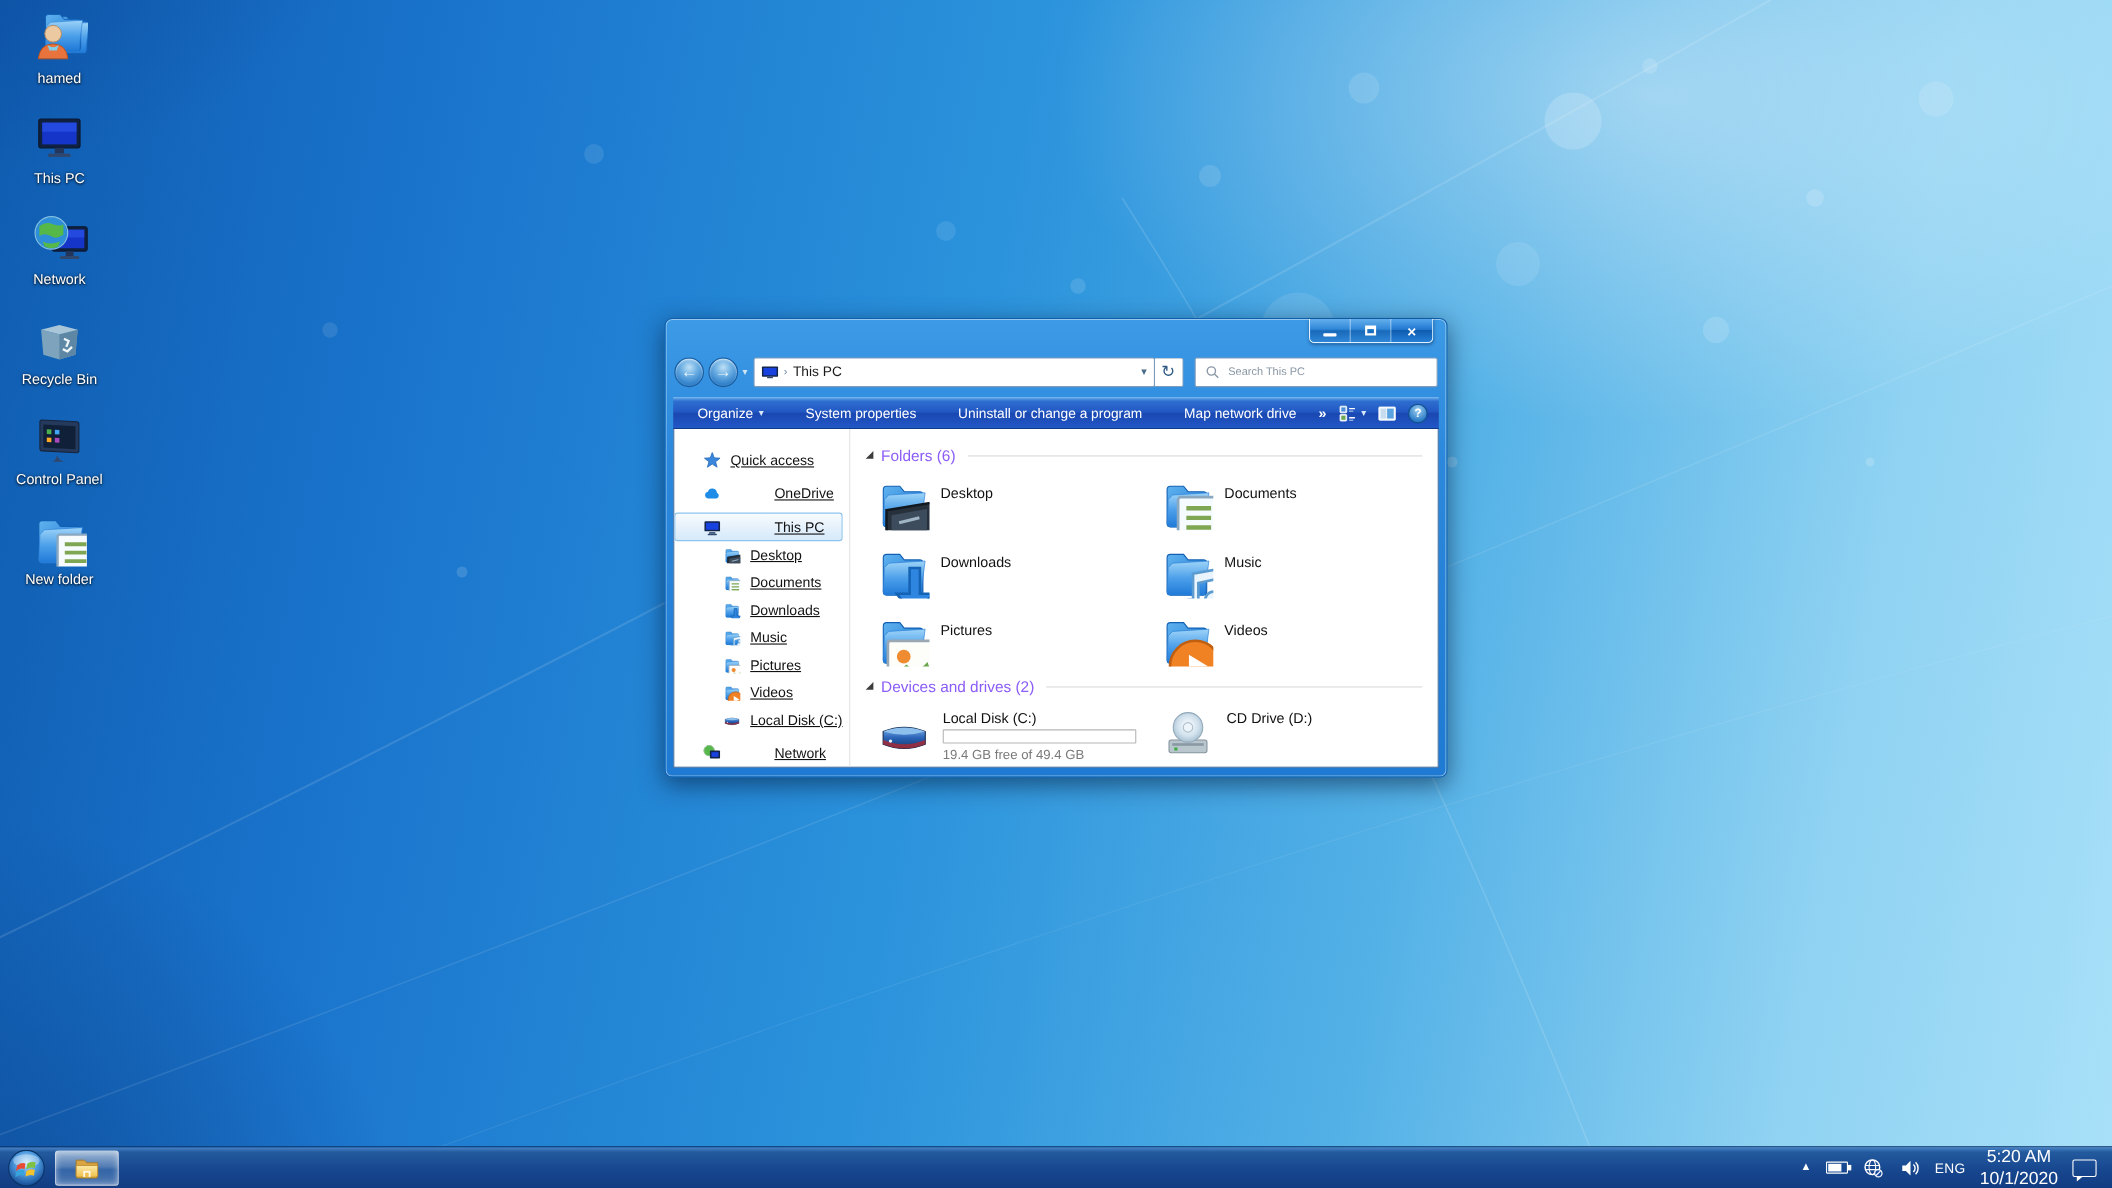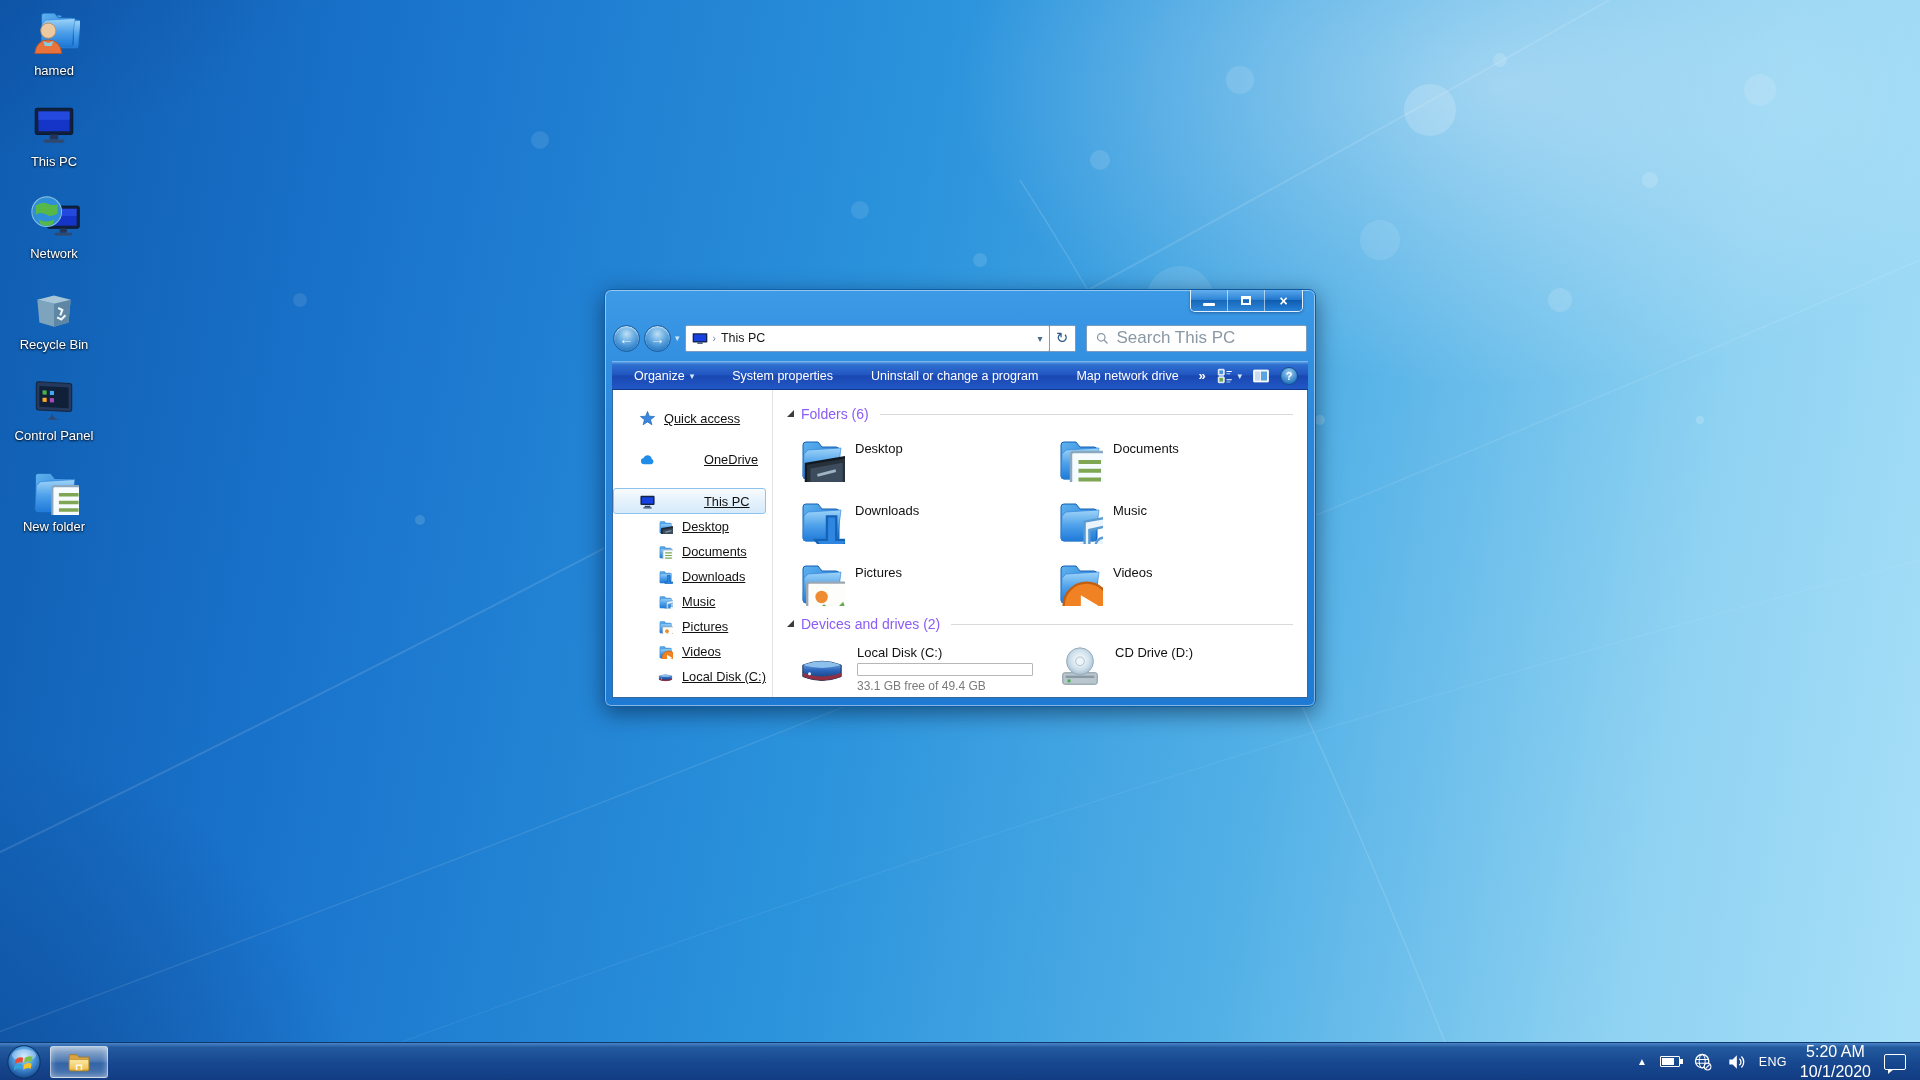--- a/index.html
+++ b/index.html
@@ -52,21 +52,21 @@
 
   .addr-bar { flex:0 0 365px; height:27px; background:#fff; border:1px solid #7d9cbd; border-radius:2px;
     display:flex; align-items:center; padding:0 6px; gap:5px; cursor:text; }
   .addr-bar .crumb-sep { color:#6b87a8; font-size:10px; }
   .addr-bar .crumb { font-size:12.5px; color:#1a1a1a; }
   .addr-caret { margin-left:auto; color:#4a6a8c; font-size:10px; cursor:pointer; }
   .refresh-btn { width:26px; height:27px; background:#fff; border:1px solid #7d9cbd; border-left:none;
     display:flex; align-items:center; justify-content:center; color:#2f5a86; font-size:15px; cursor:pointer; border-radius:0 2px 2px 0; }
   .search-box { margin-left:10px; flex:1; height:27px; background:#fff; border:1px solid #7d9cbd; border-radius:2px;
     display:flex; align-items:center; padding:0 8px; gap:7px; cursor:text; }
-  .search-box .ph { color:#8a97a5; font-size:17px; }
+  .search-box .ph { color:#8a97a5; font-size:10px; }
 
   .toolbar { position:absolute; left:7px; right:7px; top:71px; height:29px;
     background:linear-gradient(180deg,#5ba0e4 0%, #2e6fd0 10%, #2257c2 46%, #1a48b2 52%, #2257c6 100%);
     border-top:1px solid #79b6ee; border-bottom:1px solid #123a8a;
     display:flex; align-items:center; padding:0 10px; color:#fff; font-size:12.5px; }
   .tb-item { padding:4px 12px; border-radius:2px; cursor:pointer; white-space:nowrap; display:flex; align-items:center; gap:5px; }
   .tb-caret { font-size:9px; color:#d7e8fa; }
   .tb-sep { width:14px; }
   .tb-overflow { font-size:13px; font-weight:bold; padding:2px 8px; cursor:pointer; }
   .tb-icons { margin-left:auto; display:flex; align-items:center; gap:10px; }
@@ -76,21 +76,21 @@
     border:1px solid #11508e; color:#fff; font-size:11px; font-weight:bold; display:flex; align-items:center; justify-content:center; }
 
   .win-body { position:absolute; left:7px; right:7px; top:100px; bottom:8px; background:#fff;
     border:1px solid #35689e; border-top:none; display:flex; }
 
   
   .sidebar { width:160px; flex:0 0 160px; border-right:1px solid #e3e3e3; padding-top:16px; overflow:hidden; }
   .side-item { display:flex; align-items:center; gap:8px; height:25px; padding-left:28px; font-size:12.8px; color:#111; cursor:pointer;text-decoration:underline; }
   .side-item.top { padding-left:26px; }
   .side-item.child { padding-left:44px; }
-  .side-item.gap-before { margin-top:16px;gap:48px; }
+  .side-item.gap-before { margin-top:5px;gap:48px; }
   .side-item.selected { background:linear-gradient(180deg,#f8fbfe 0%, #e2f0fb 60%, #d6eafa 100%);
     border:1px solid #8cc4ef; border-radius:3px; margin-right:6px; padding-left:25px; height:26px; }
   .side-item .mic { width:17px; height:17px; flex:0 0 17px; display:flex; align-items:center; justify-content:center; }
 
   
   .main-pane { flex:1; padding:12px 14px 0 14px; overflow:hidden; }
   .group-header { display:flex; align-items:center; gap:7px; margin:4px 0 10px 0; cursor:pointer; }
   .tri-expanded { width:0; height:0; border-left:7px solid transparent; border-bottom:7px solid #3c3c3c; margin-top:-2px; }
   .group-title { color:#8b5cf6; font-size:14px; white-space:nowrap; }
   .group-rule { flex:1; border-top:1px solid #d9d9d9; margin-left:4px; }
@@ -698,21 +698,21 @@
             <span class="tic">
               <svg width="50" height="46" viewBox="0 0 52 48">
                   <use href="#sym-hdd"></use>
                 </svg>
             </span>
             <span class="drive-info">
               <span class="drive-name">Local Disk (C:)</span>
               <span class="cap-bar">
                 <span class="cap-fill" style="width: 48%;"></span>
               </span>
-              <span class="drive-free">33.1 GB free of 49.4 GB</span>
+              <span class="drive-free">19.4 GB free of 49.4 GB</span>
             </span>
           </div>
           <div class="drive-tile">
             <span class="tic">
               <svg width="50" height="46" viewBox="0 0 52 48">
                   <use href="#sym-cd"></use>
                 </svg>
             </span>
             <span class="drive-info">
               <span class="drive-name">CD Drive (D:)</span>

